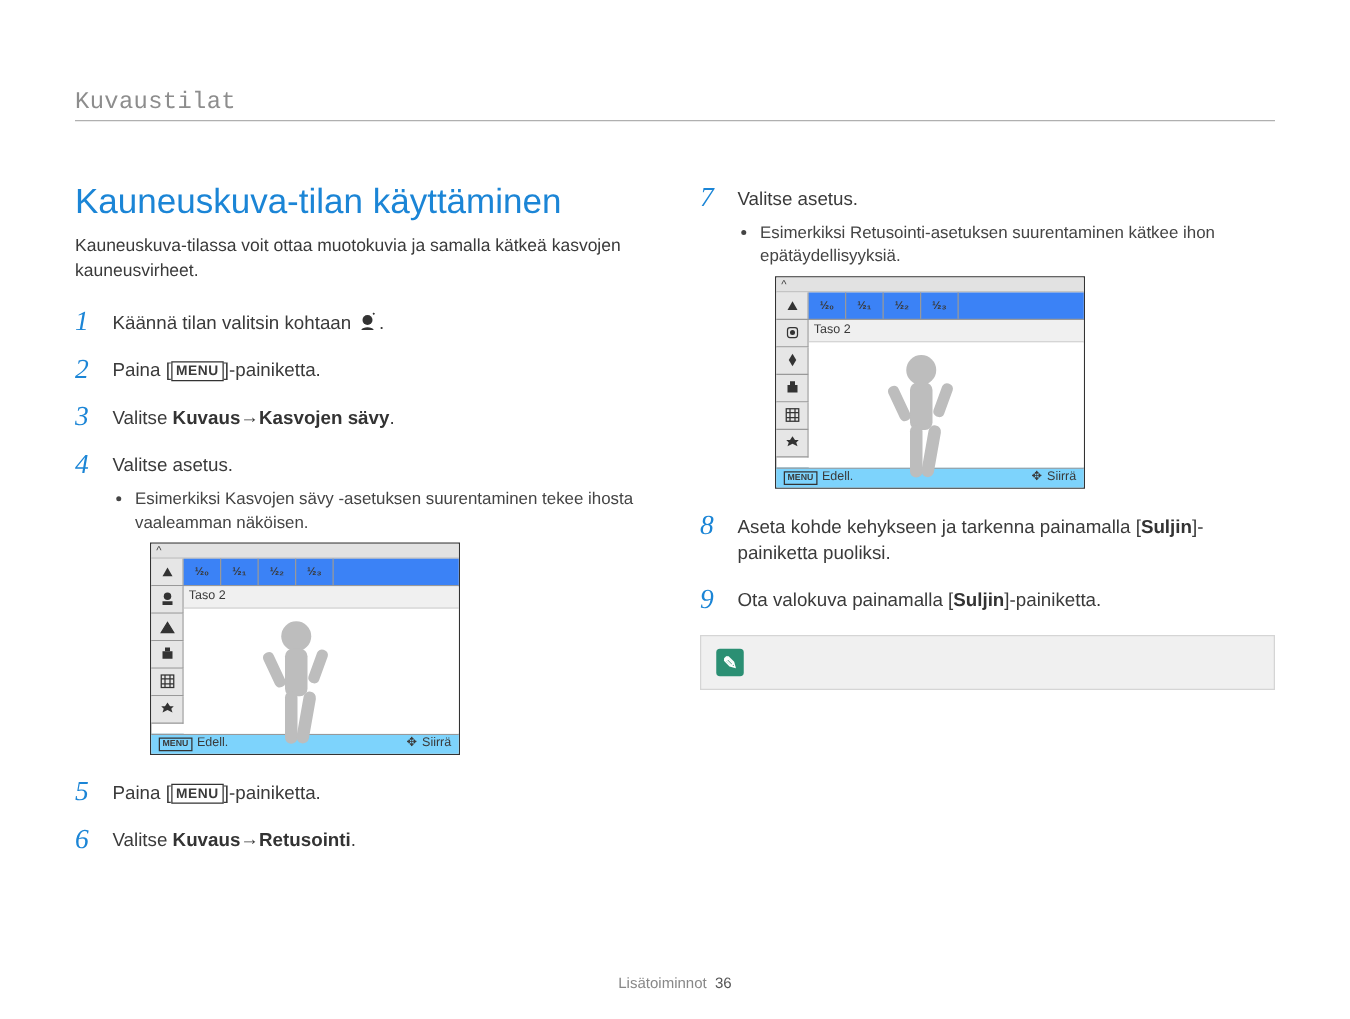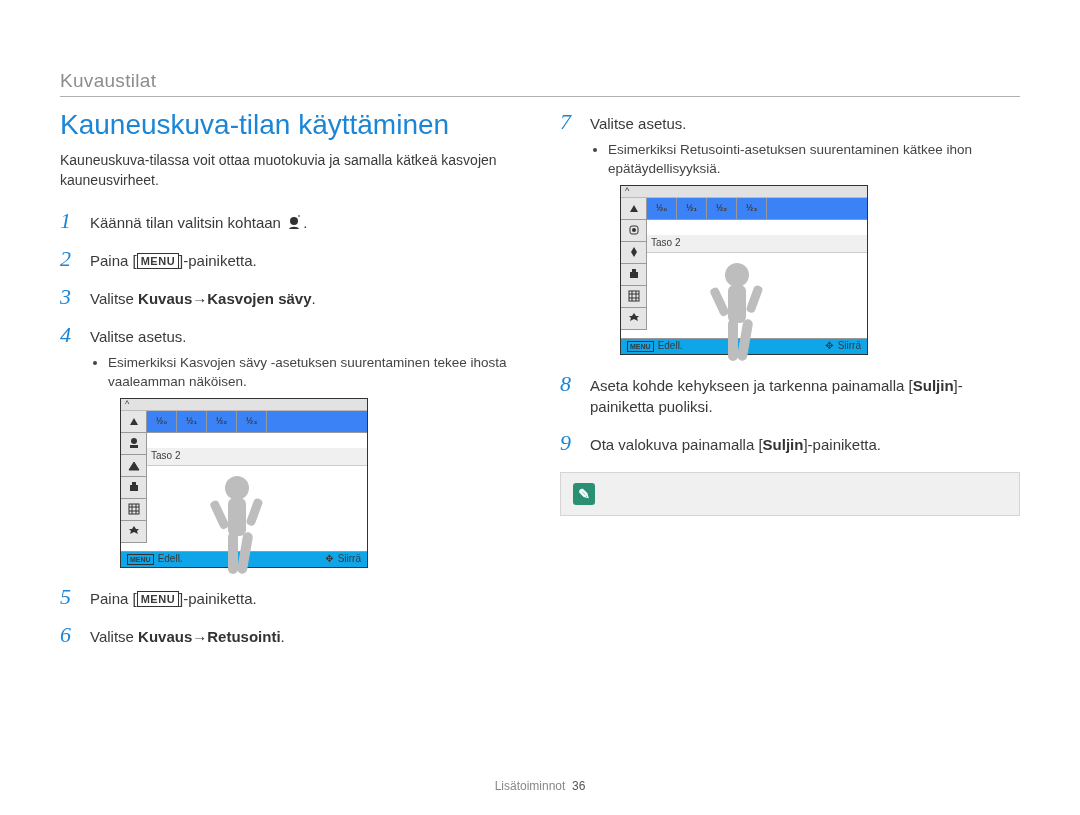--- a/index.html
+++ b/index.html
@@ -13,21 +13,22 @@
     position: relative;
     padding: 70px 60px 40px 60px;
   }
   .section-label {
     color: #8d8d8d;
     font-size: 19px;
     font-weight: 300;
     letter-spacing: .3px;
     border-bottom: 1px solid #b0b0b0;
     padding-bottom: 4px;
-    margin-bottom: 12px;
+    margin-bottom: 48px;
+    font-family: Liberation Mono, monospace;
   }
   .columns {
     display: flex;
     gap: 40px;
   }
   .col { flex: 1; min-width: 0; }
   h2.title {
     color: #1b85d6;
     font-weight: 400;
     font-size: 28px;
@@ -129,37 +130,36 @@
     font-size:9px; font-weight:bold;
   }
   .preview .labelrow {
     height: 18px;
     font-size: 10px;
     padding-left: 4px;
     display:flex;
     align-items:center;
     background:#f0f0f0;
     border-bottom:1px solid #ccc;
-    margin-top:15px;
   }
   .preview .canvas {
     flex:1;
     position:relative;
     background:#fff;
   }
   .preview .person {
     position:absolute;
     left: 55px; top: 4px;
     width: 70px; height: 120px;
   }
   .preview .person svg{ width:100%; height:100%; }
   .preview .bottombar {
     height: 16px;
     border-top:1px solid #999;
-    background:#0ea5e9;
+    background:#7dd3fc;
     display:flex;
     align-items:center;
     font-size:10px;
     padding: 0 6px;
     justify-content: space-between;
   }
   .preview .bottombar .grp { display:flex; align-items:center; gap:4px; }
   .preview .mini-menu {
     border:1px solid #333;
     font-size:7px;

